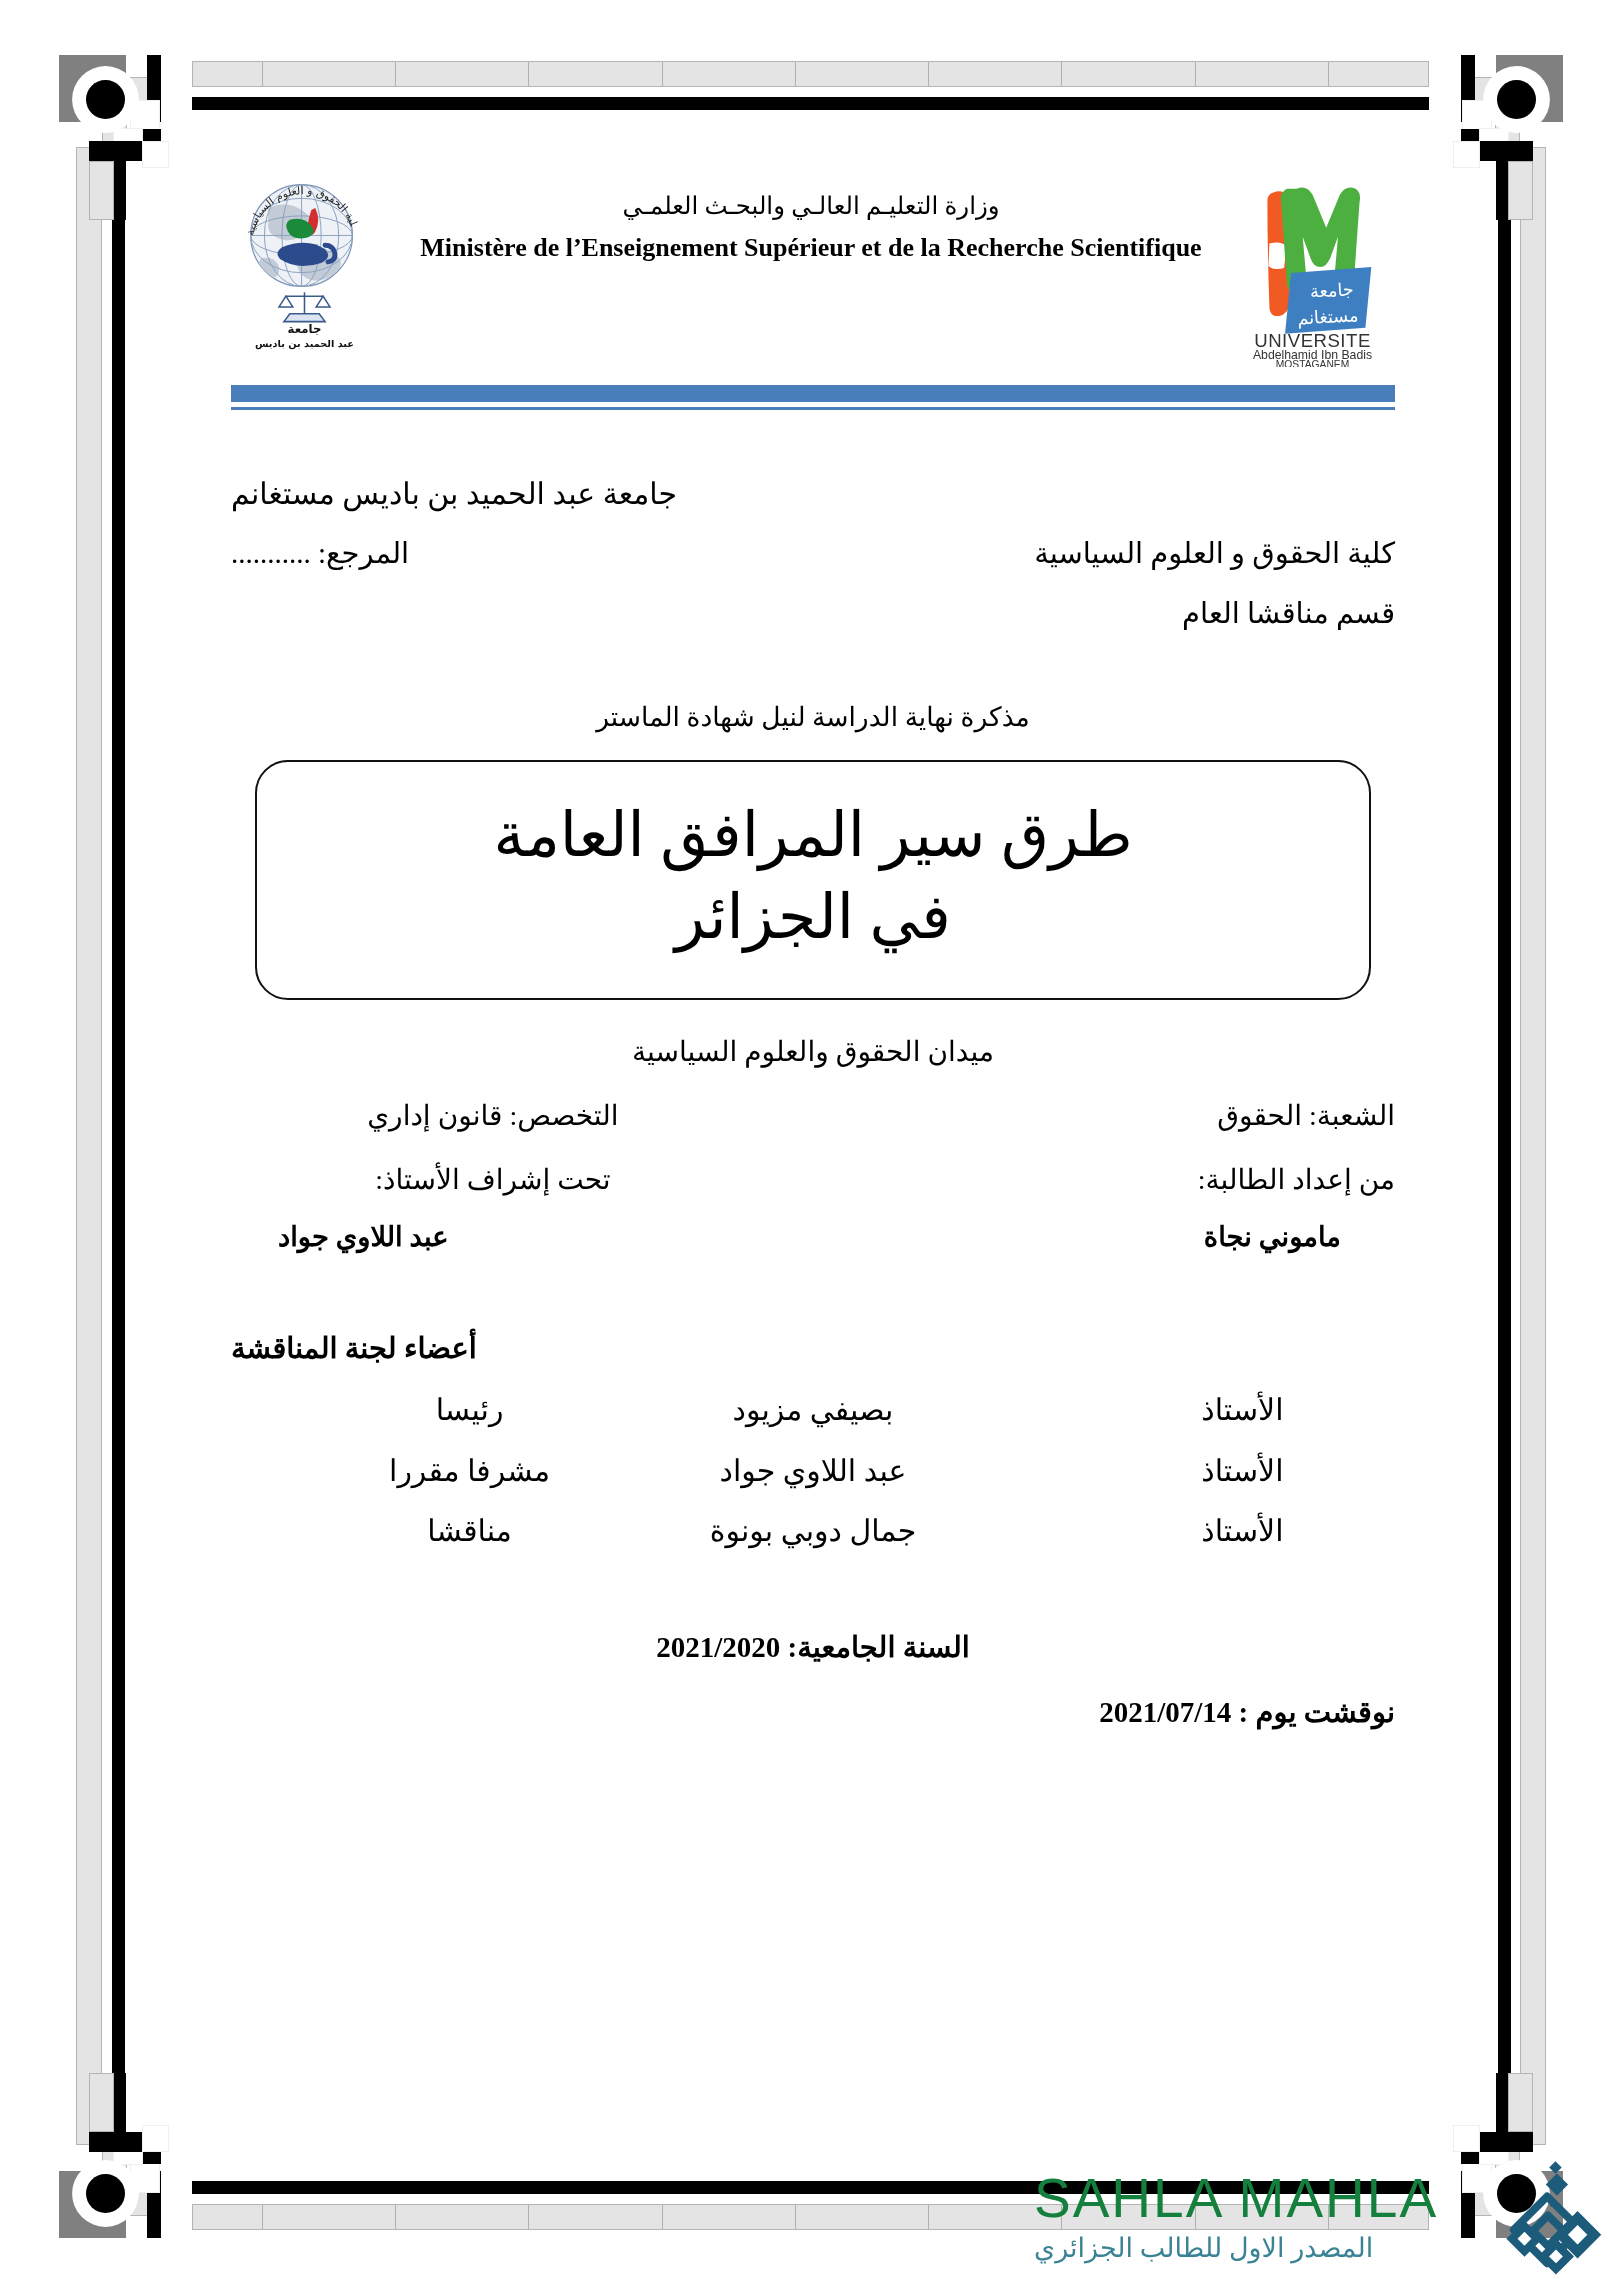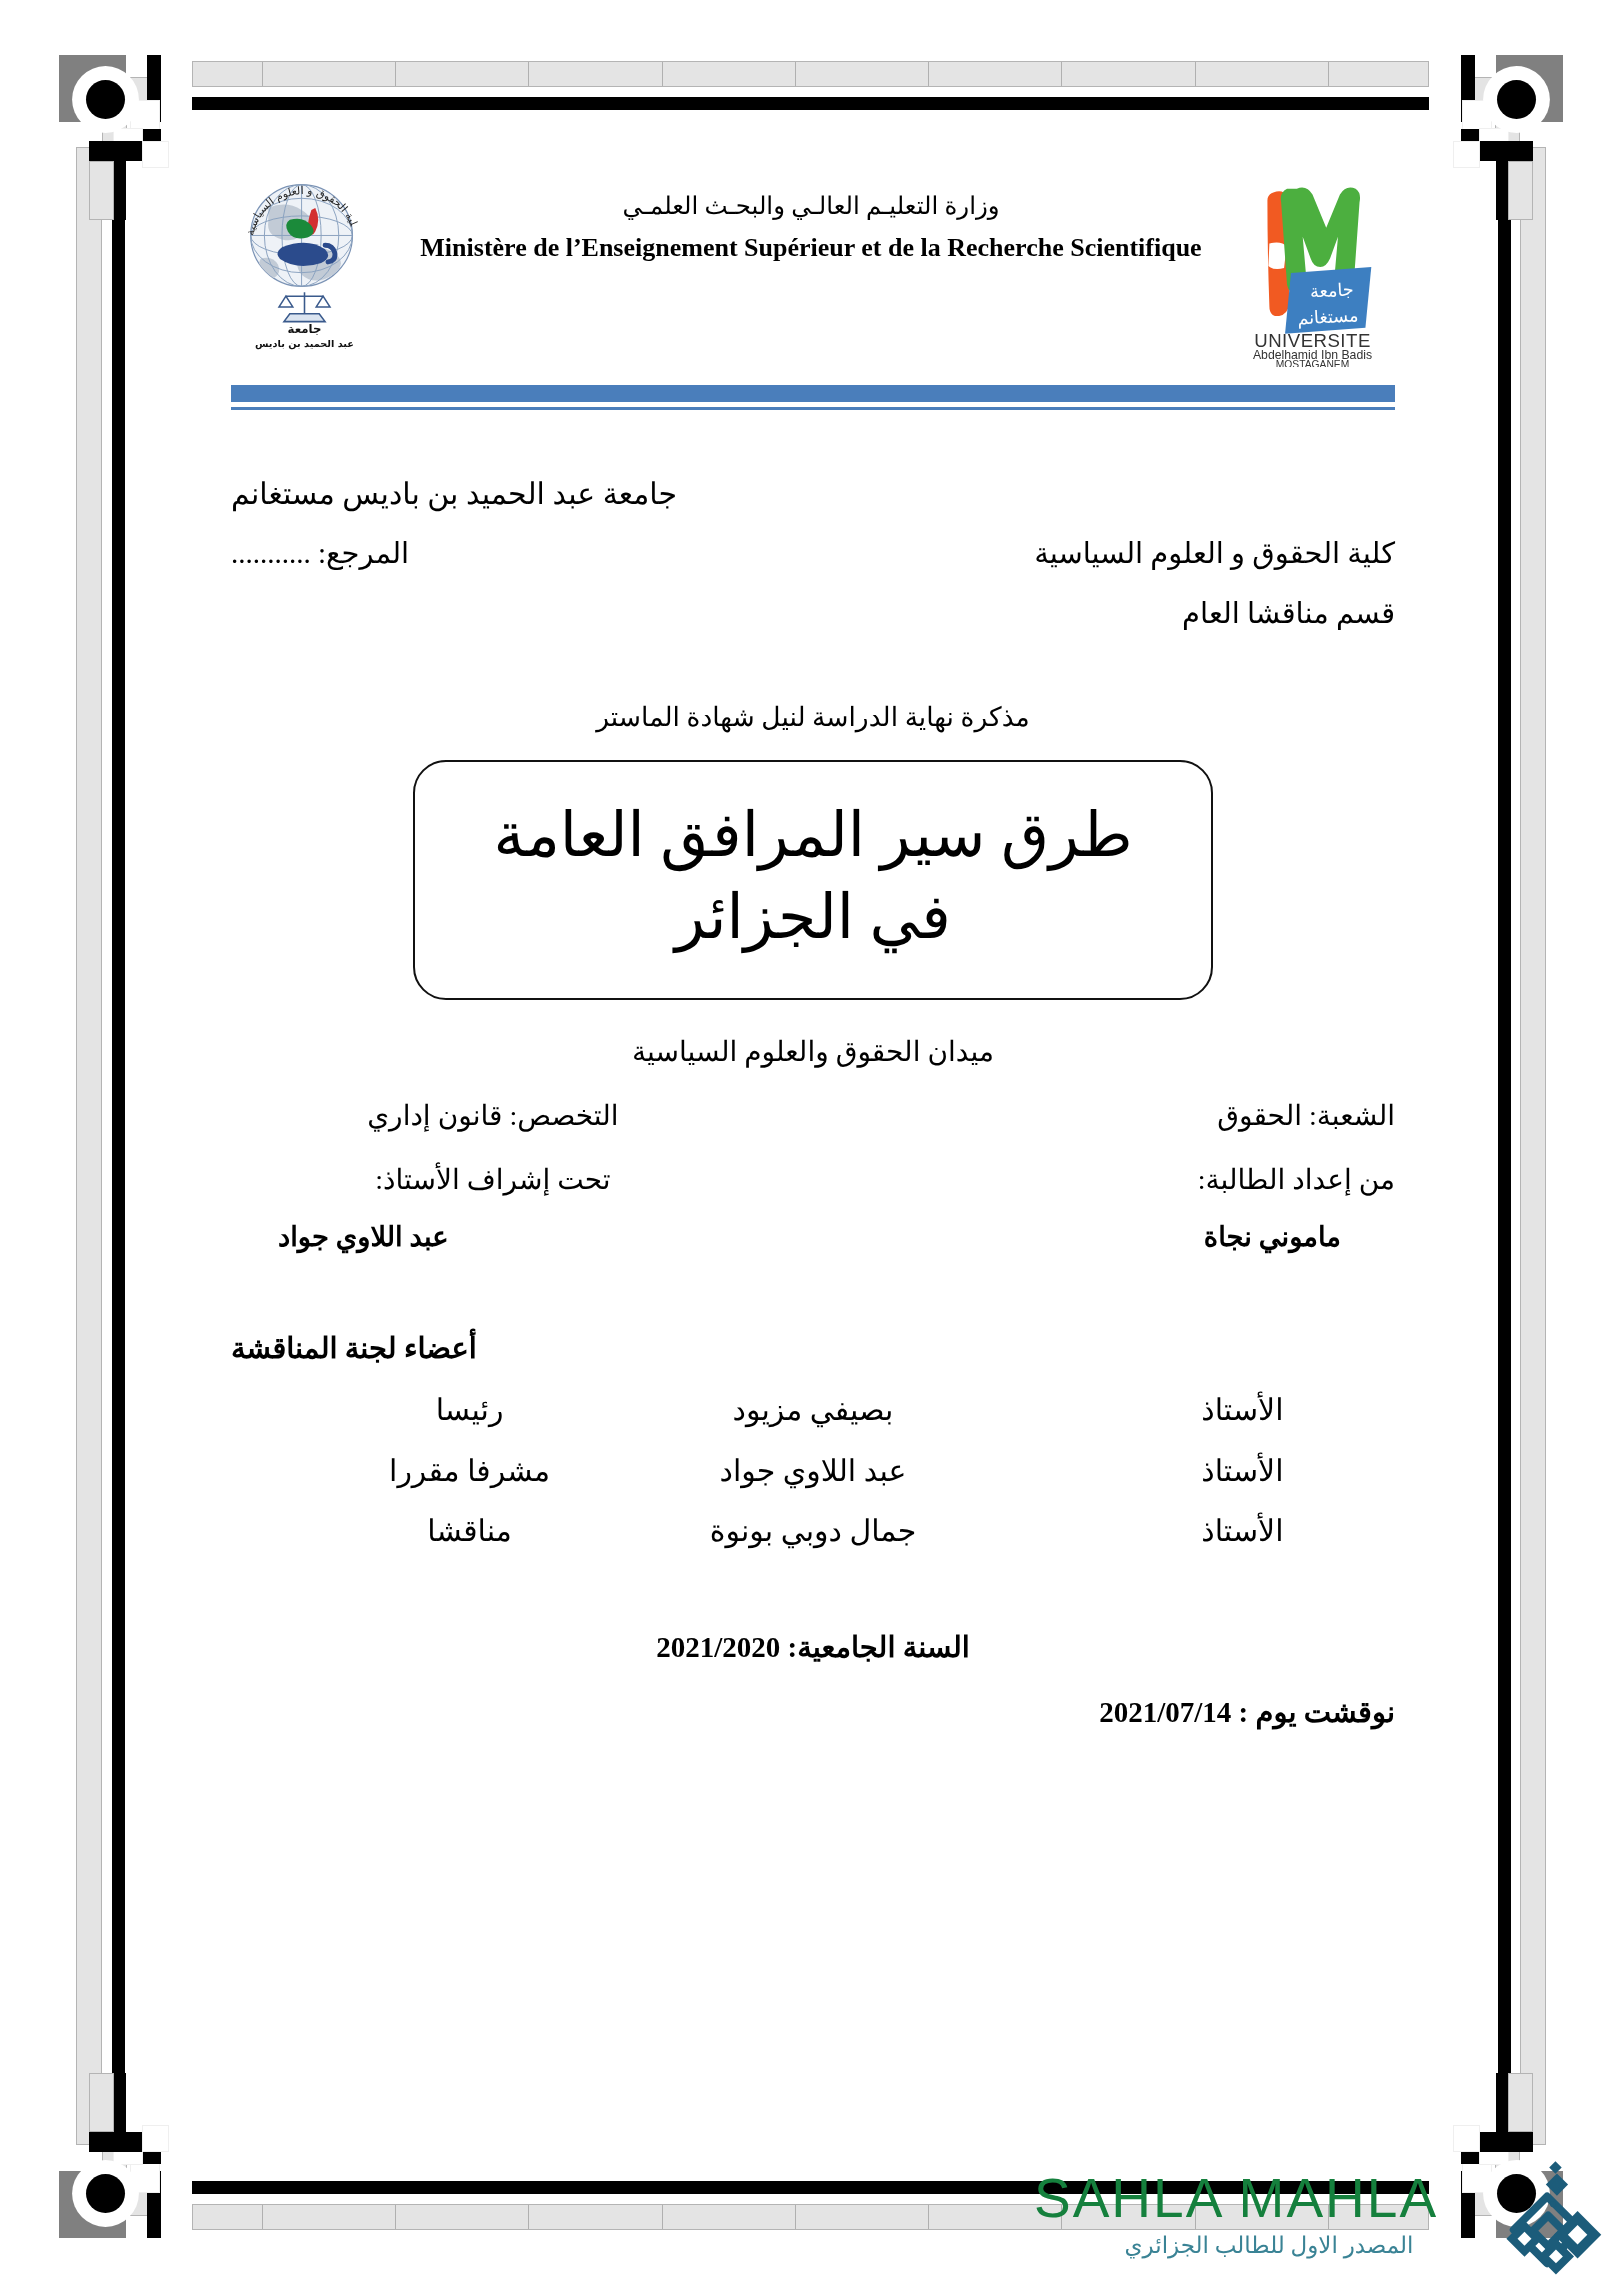--- a/index.html
+++ b/index.html
@@ -40,21 +40,21 @@
   .body-wrap{position:absolute;left:231px;top:451px;width:1164px;direction:rtl;}
   .uni-line{text-align:left;font-size:30px;margin-top:24.5px;}
   .row{display:flex;justify-content:space-between;align-items:baseline;margin-top:25.5px;font-size:29px;}
   .row .rt{text-align:right;}
   .row .lt{text-align:left;}
   .dept{text-align:right;font-size:29px;margin-top:25.5px;}
 
   .memo{text-align:center;font-size:26.5px;margin-top:71px;}
 
   .title-box{
-    margin:27.4px auto 0 auto;width:800px;border:2px solid #111;border-radius:33px;
+    margin:27.4px auto 0 auto;width:1116px;border:2px solid #111;border-radius:33px;
     padding:33px 19.6px 39px 19.6px;box-sizing:border-box;text-align:center;
   }
   .title-line{font-size:62px;font-weight:400;line-height:1.32;}
 
   .field{text-align:center;font-size:28px;margin-top:35px;}
 
   .row2{display:flex;justify-content:space-between;margin-top:31px;font-size:28px;}
   .row2 .cell-r{width:45%;text-align:right;}
   .row2 .cell-l{width:45%;text-align:center;}
   .bold{font-weight:700;}
@@ -69,21 +69,21 @@
   .jury-name{width:40%;text-align:center;}
   .jury-fn{width:27%;text-align:center;}
 
   .year{text-align:center;font-size:29px;font-weight:700;margin-top:82px;}
   .date{text-align:right;font-size:29px;font-weight:700;margin-top:31px;}
 
   
   .wm{position:absolute;left:1034px;top:2171px;width:588px;height:118px;}
   .wm-main{font-family:"Liberation Sans","DejaVu Sans",sans-serif;font-size:55px;
            color:#15803d;letter-spacing:2px;line-height:1;}
-  .wm-sub{direction:rtl;font-size:23px;color:#3a8395;margin-top:5.9px;text-align:center;
+  .wm-sub{direction:rtl;font-size:27px;color:#3a8395;margin-top:5.9px;text-align:left;
           padding-right:118px;}
   .wm-logo{position:absolute;right:9.8px;top:-9.8px;width:118px;height:118px;}
 </style>
 </head>
 <body>
 
 <div class="page">
 
   <div>
 

